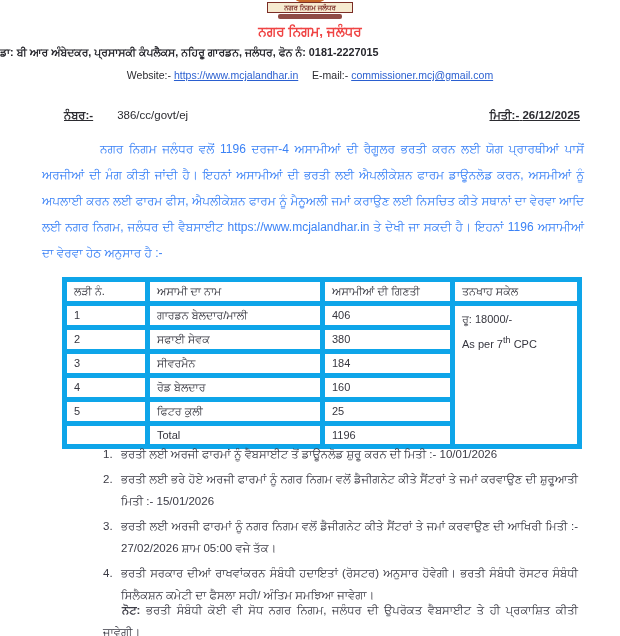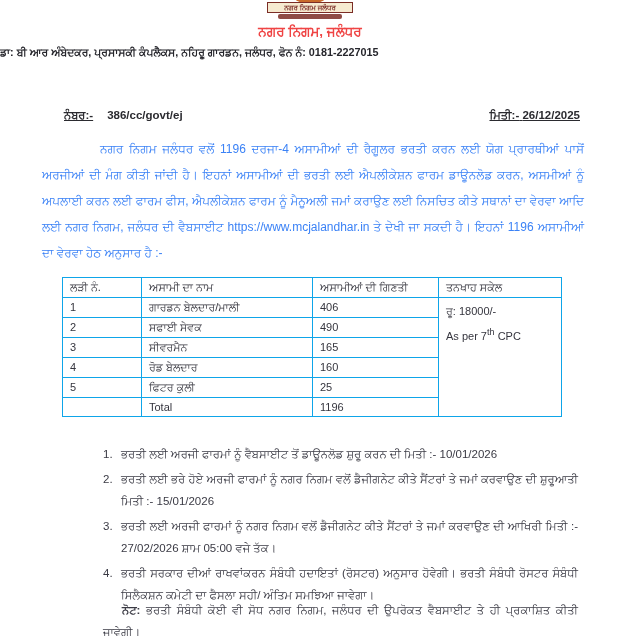--- a/index.html
+++ b/index.html
@@ -20,28 +20,28 @@
   .address{position:absolute;top:46px;left:0;width:100%;
     font-weight:bold;font-size:10.8px;color:#26262c;}
   .weblinks{position:absolute;top:69px;left:0;width:100%;text-align:center;font-size:10.5px;color:#2b2b30;}
   .link{color:#2a5fd0;text-decoration:underline;cursor:pointer;}
   .weblinks .gap{display:inline-block;width:8px;}
   
   .refline{position:absolute;top:109px;left:45px;right:40px;display:flex;
     justify-content:space-between;font-size:11.5px;color:#2b2b30;}
   .bold{font-weight:bold;padding-left:19px;}
   .underline{text-decoration:underline;}
-  .refnum-val{margin-left:14px;font-weight:bold;text-decoration:none;color:#2b2b30;}
+  .refnum-val{margin-left:24px;font-weight:normal;text-decoration:none;color:#2b2b30;}
   
   .para{position:absolute;top:136px;left:42px;right:36px;margin:0;
     font-size:12px;line-height:26px;text-align:justify;text-indent:58px;color:#3b82f6;}
   
   .posts-table{position:absolute;top:277px;left:62px;border-collapse:collapse;
     font-size:11px;color:#35353e;}
-  .posts-table td,.posts-table th{border:1px solid #0ea5e9;padding:3px 7px;
+  .posts-table td,.posts-table th{border:5px solid #0ea5e9;padding:3px 7px;
     text-align:left;font-weight:normal;vertical-align:top;}
   .col-sno{width:64px;}
   .col-post{width:156px;}
   .col-count{width:111px;}
   .col-pay{width:108px;}
   .pay-cell{vertical-align:top;}
   .pay-line{display:block;line-height:21px;}
   
   .points{position:absolute;top:443px;left:103px;right:42px;font-size:11.5px;
     line-height:22px;color:#3a3a44;}
@@ -59,20 +59,27 @@
 
   <div class="logo">
     <div class="logo-top"></div>
     <div class="logo-banner">ਨਗਰ ਨਿਗਮ ਜਲੰਧਰ</div>
     <div class="logo-strip"></div>
   </div>
 
   <div class="org-title">ਨਗਰ ਨਿਗਮ, ਜਲੰਧਰ</div>
   <div class="address">ਡਾ: ਬੀ ਆਰ ਅੰਬੇਦਕਰ, ਪ੍ਰਸਾਸਕੀ ਕੰਪਲੈਕਸ, ਨਹਿਰੂ ਗਾਰਡਨ, ਜਲੰਧਰ, ਫੋਨ ਨੰ: 0181-2227015</div>
 
+  <div class="weblinks">
+    <span>Website:-</span>
+    <a class="link">https://www.mcjalandhar.in</a>
+    <span class="gap"></span>
+    <span>E-mail:-</span>
+    <a class="link">commissioner.mcj@gmail.com</a>
+  </div>
 
   <div class="refline">
     <div>
       <span class="bold underline">ਨੰਬਰ:-</span><span class="refnum-val">386/cc/govt/ej</span>
     </div>
     <div class="bold underline">
       <span>ਮਿਤੀ:-</span>
       <span>26/12/2025</span>
     </div>
   </div>
@@ -92,26 +99,26 @@
         <td>ਗਾਰਡਨ ਬੇਲਦਾਰ/ਮਾਲੀ</td>
         <td>406</td>
         <td class="pay-cell" rowspan="6">
           <span class="pay-line">ਰੂ: 18000/-</span>
           <span class="pay-line"><span>As per 7</span><sup>th</sup><span> CPC</span></span>
         </td>
       </tr>
       <tr>
         <td>2</td>
         <td>ਸਫਾਈ ਸੇਵਕ</td>
-        <td>490</td>
+        <td>380</td>
       </tr>
       <tr>
         <td>3</td>
         <td>ਸੀਵਰਮੈਨ</td>
-        <td>165</td>
+        <td>184</td>
       </tr>
       <tr>
         <td>4</td>
         <td>ਰੋਡ ਬੇਲਦਾਰ</td>
         <td>160</td>
       </tr>
       <tr>
         <td>5</td>
         <td>ਫਿਟਰ ਕੁਲੀ</td>
         <td>25</td>

